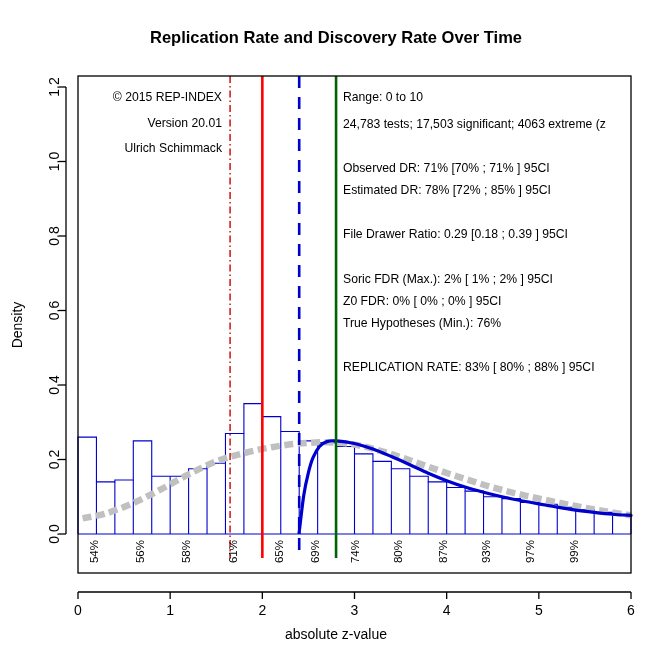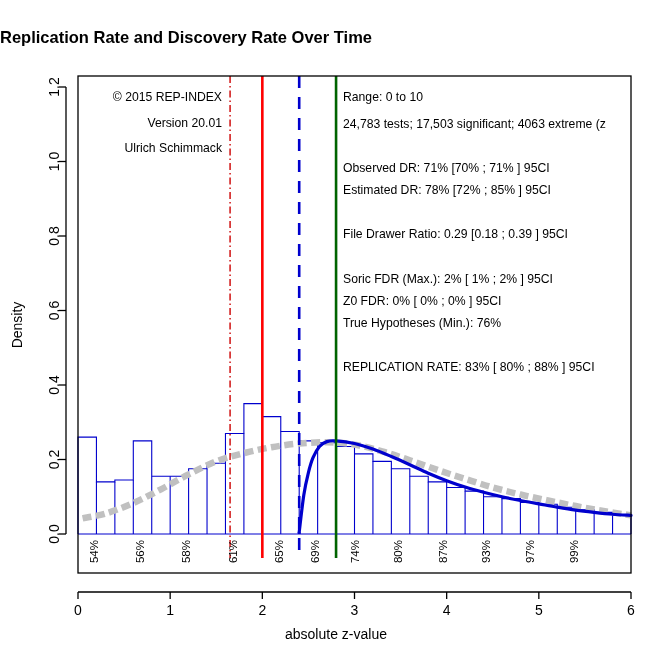--- a/index.html
+++ b/index.html
@@ -19,21 +19,21 @@
     position: absolute;
     left: 0; top: 0;
     width: 672px;
     height: 671px;
   }
   #chart-title {
     position: absolute;
     left: 0;
     top: 28px;
     width: 672px;
-    text-align: left;
+    text-align: center;
     font-size: 16.5px;
     font-weight: bold;
     letter-spacing: 0px;
     white-space: nowrap;
   }
   #plot-svg {
     position: absolute;
     left: 0;
     top: 0;
   }

